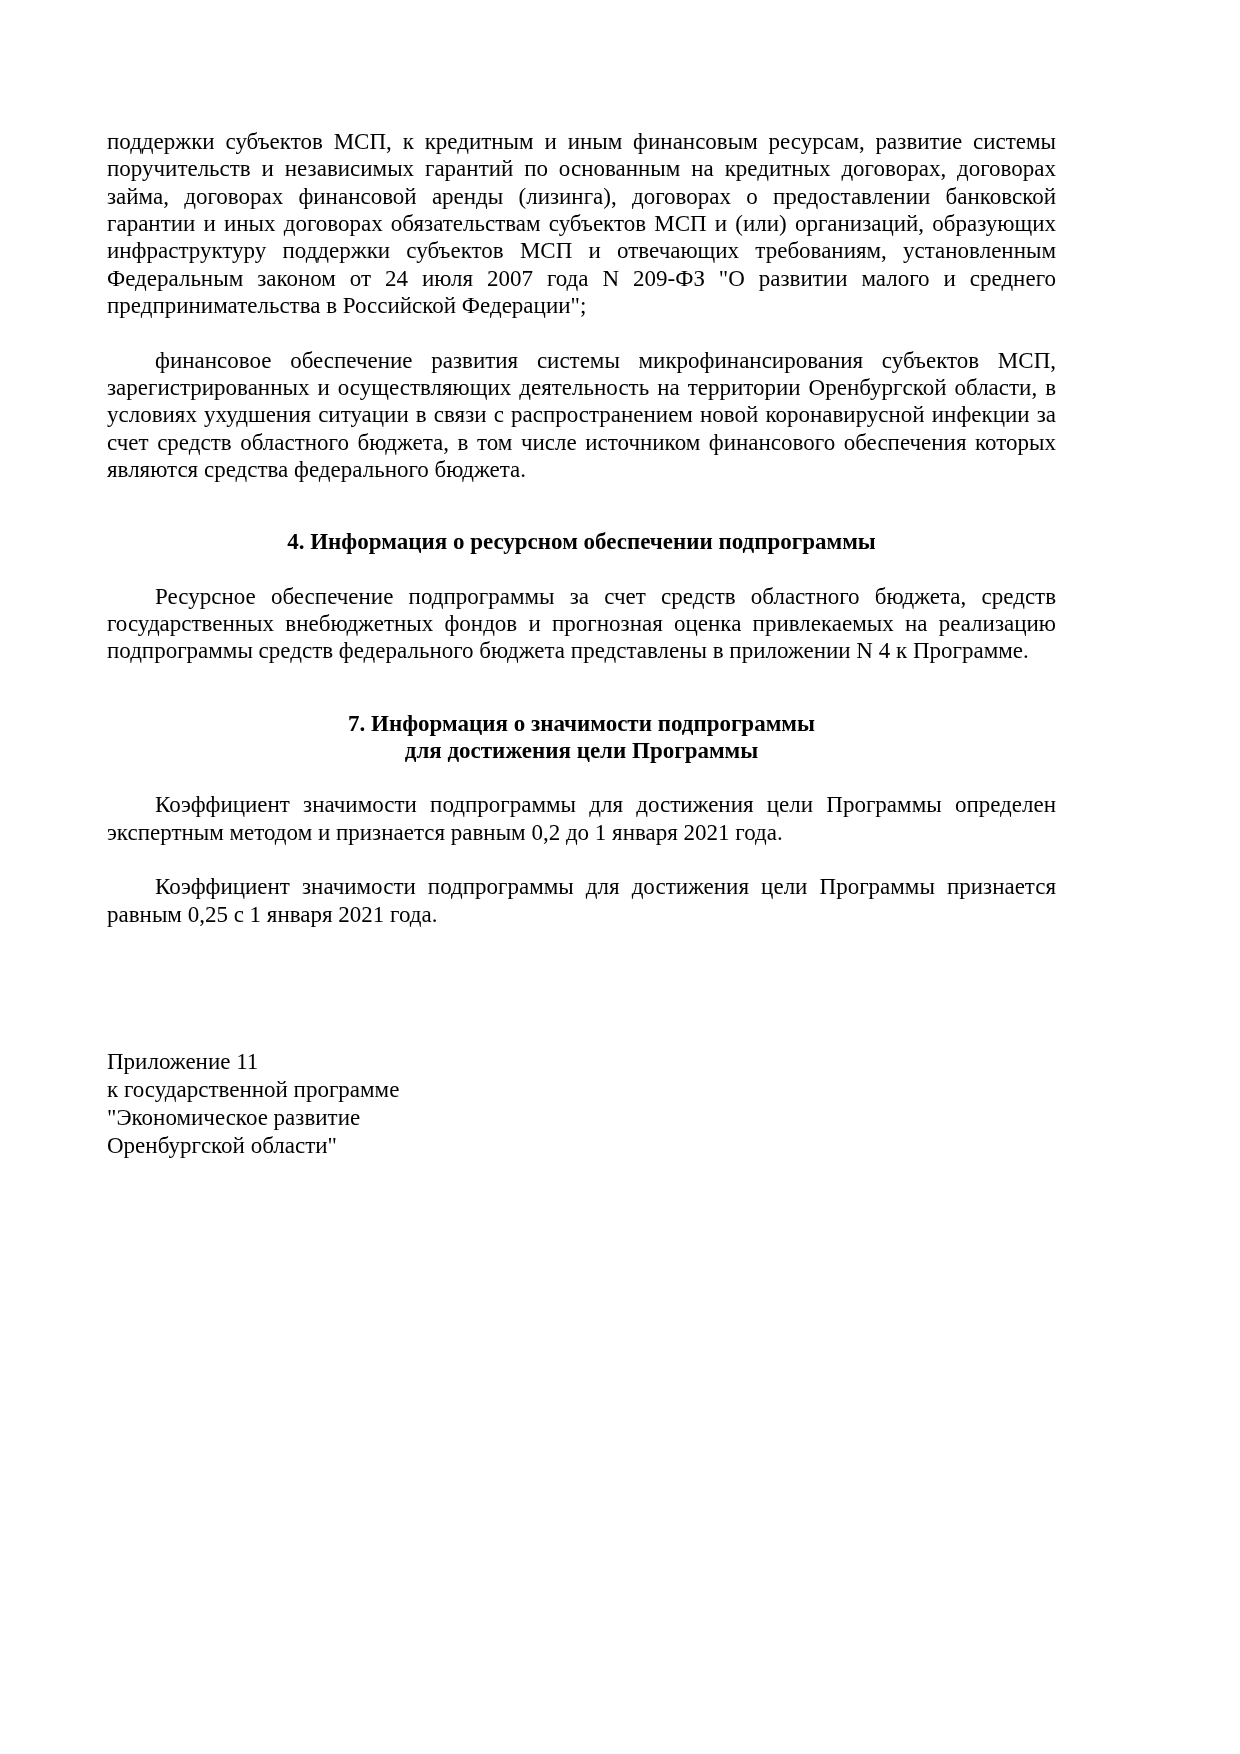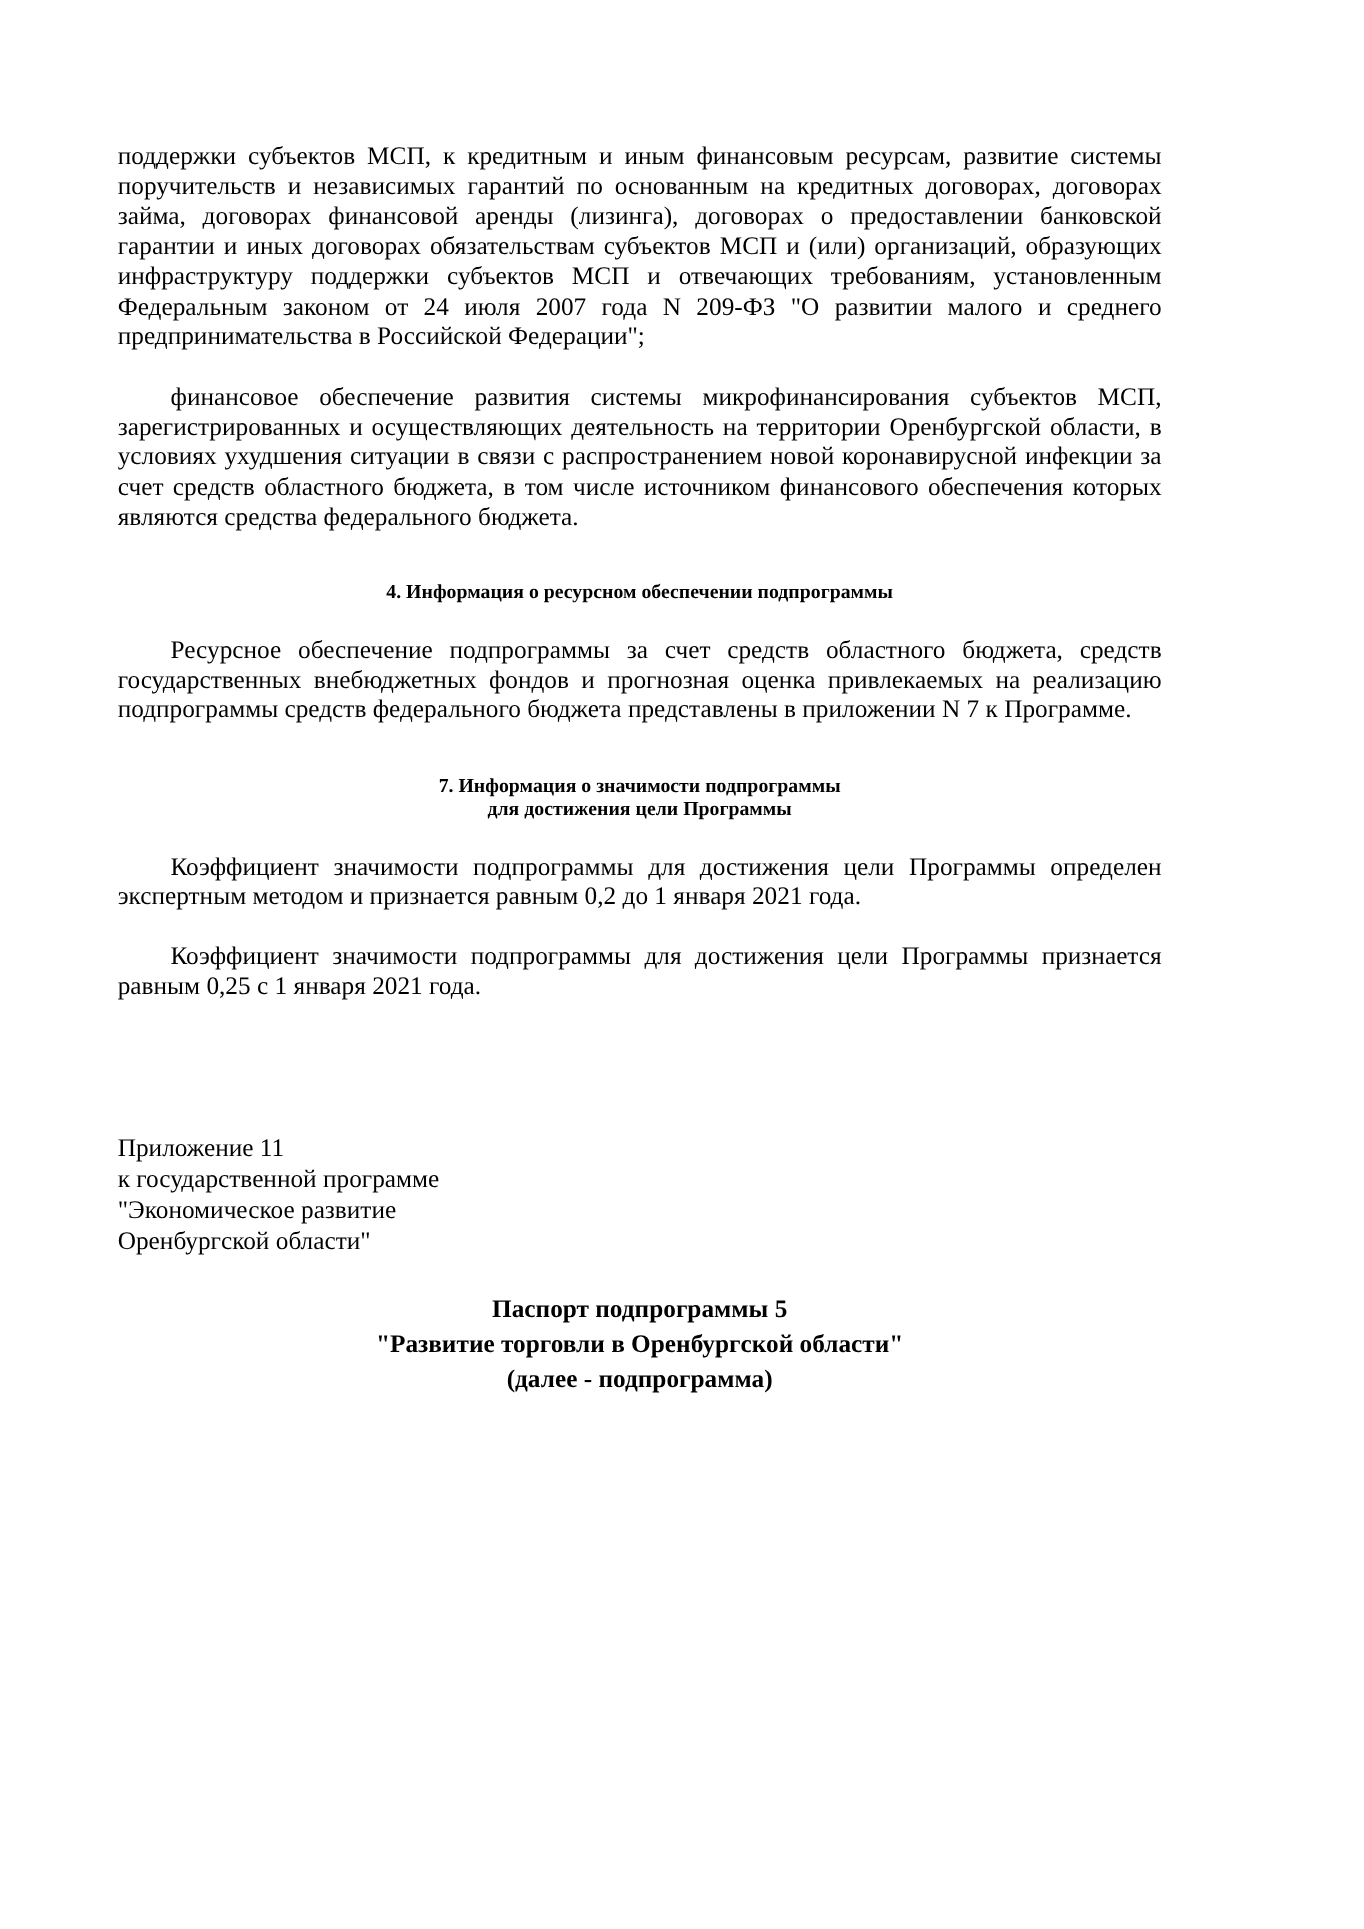--- a/index.html
+++ b/index.html
@@ -25,21 +25,21 @@
   }
   .para.no-indent {
     text-indent: 0;
   }
   .heading {
     font-weight: bold;
     text-align: center;
     white-space: pre-line;
     margin-top: 45px;
     margin-bottom: 27px;
-    font-size: 18px;
+    font-size: 23px;
   }
   .appendix-block {
     text-align: left;
     white-space: pre-line;
     margin-top: 120px;
     line-height: 1.22;
   }
   .passport-heading {
     font-weight: bold;
     text-align: center;
@@ -55,32 +55,29 @@
 <div class="page">
 
   <p class="para no-indent">поддержки субъектов МСП, к кредитным и иным финансовым ресурсам, развитие системы поручительств и независимых гарантий по основанным на кредитных договорах, договорах займа, договорах финансовой аренды (лизинга), договорах о предоставлении банковской гарантии и иных договорах обязательствам субъектов МСП и (или) организаций, образующих инфраструктуру поддержки субъектов МСП и отвечающих требованиям, установленным Федеральным законом от 24 июля 2007 года N 209-ФЗ "О развитии малого и среднего предпринимательства в Российской Федерации";</p>
 
   <p class="para">финансовое обеспечение развития системы микрофинансирования субъектов МСП, зарегистрированных и осуществляющих деятельность на территории Оренбургской области, в условиях ухудшения ситуации в связи с распространением новой коронавирусной инфекции за счет средств областного бюджета, в том числе источником финансового обеспечения которых являются средства федерального бюджета.</p>
 
 
   <h2 class="heading">4. Информация о ресурсном обеспечении подпрограммы</h2>
 
 
-  <p class="para">Ресурсное обеспечение подпрограммы за счет средств областного бюджета, средств государственных внебюджетных фондов и прогнозная оценка привлекаемых на реализацию подпрограммы средств федерального бюджета представлены в приложении N 7 к Программе.</p>
+  <p class="para">Ресурсное обеспечение подпрограммы за счет средств областного бюджета, средств государственных внебюджетных фондов и прогнозная оценка привлекаемых на реализацию подпрограммы средств федерального бюджета представлены в приложении N 4 к Программе.</p>
 
 
   <h2 class="heading">7. Информация о значимости подпрограммы
 для достижения цели Программы</h2>
 
   <p class="para">Коэффициент значимости подпрограммы для достижения цели Программы определен экспертным методом и признается равным 0,2 до 1 января 2021 года.</p>
 
   <p class="para">Коэффициент значимости подпрограммы для достижения цели Программы признается равным 0,25 с 1 января 2021 года.</p>
 
   <div class="appendix-block">Приложение 11
 к государственной программе
 "Экономическое развитие
 Оренбургской области"</div>
 
-  <h2 class="passport-heading">Паспорт подпрограммы 5
-"Развитие торговли в Оренбургской области"
-(далее - подпрограмма)</h2>
 
 </div>
 
 </body></html>

